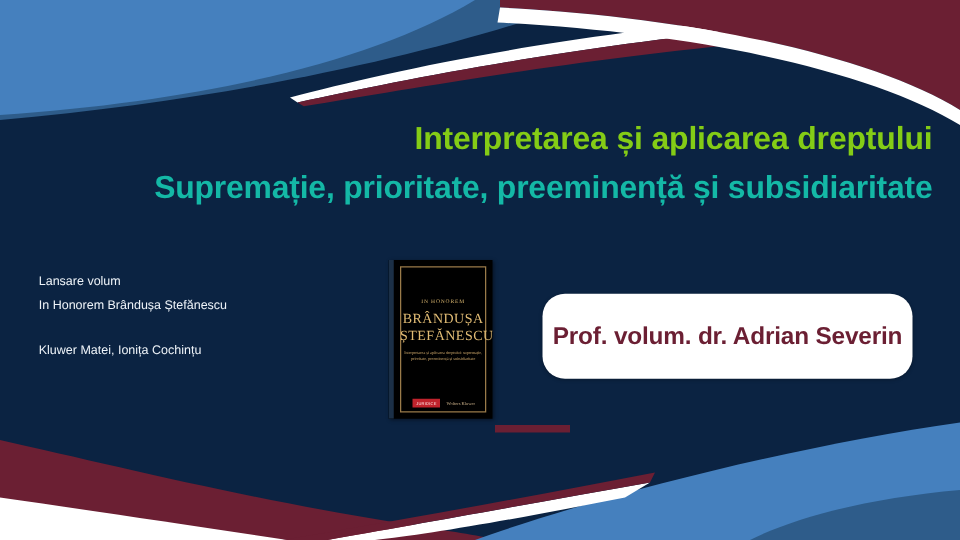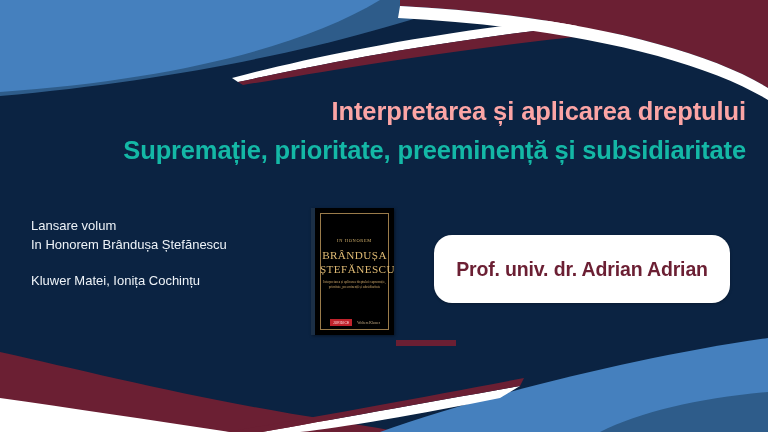--- a/index.html
+++ b/index.html
@@ -30,21 +30,21 @@
     position: absolute;
     left: 0;
     top: 94px;
     width: 768px;
     text-align: right;
     padding-right: 22px;
     box-sizing: border-box;
     z-index: 5;
   }
   .title-line-1 {
-    color: #fca5a5;
+    color: #84cc16;
     font-size: 25.5px;
     font-weight: bold;
     letter-spacing: -0.1px;
     line-height: 34px;
     white-space: nowrap;
   }
   .title-line-2 {
     color: #14b8a6;
     font-size: 25.5px;
     font-weight: bold;
@@ -58,21 +58,21 @@
   
   .info-block {
     position: absolute;
     left: 31px;
     top: 216px;
     width: 275px;
     z-index: 5;
     color: #eef3f8;
   }
   .info-line {
-    font-size: 13px;
+    font-size: 10px;
     line-height: 19px;
     white-space: nowrap;
   }
   .info-line.bold {
     font-weight: normal;
   }
   .info-gap {
     height: 17px;
   }
 
@@ -240,16 +240,16 @@
       <div>Interpretarea și aplicarea dreptului: supremație,</div>
       <div>prioritate, preeminență și subsidiaritate</div>
     </div>
     <div class="book-logos">
       <span class="logo-red">JURIDICE</span>
       <span class="logo-plain">Wolters Kluwer</span>
     </div>
   </div>
 
   <div class="speaker-pill">
-    <div class="speaker-name">Prof. univ. dr. Adrian Adrian</div>
+    <div class="speaker-name">Prof. volum. dr. Adrian Severin</div>
   </div>
 
 </div>
 
 </body></html>

